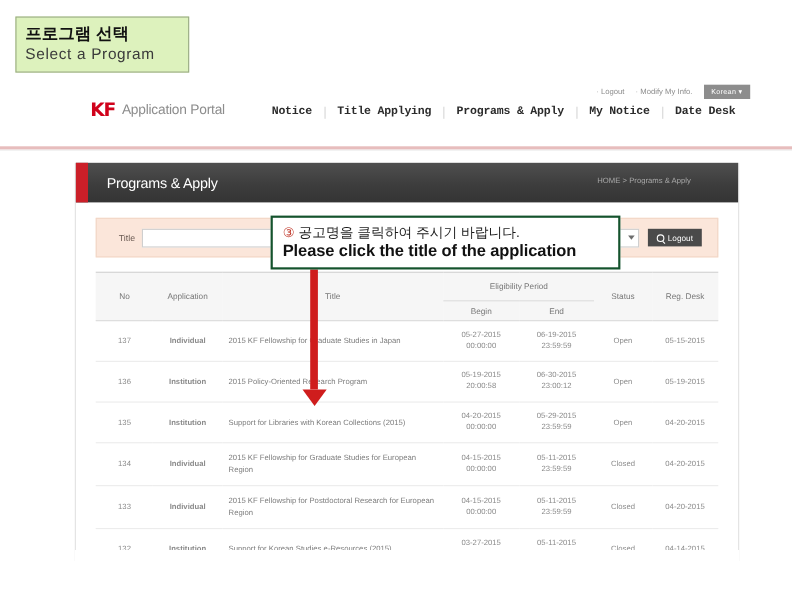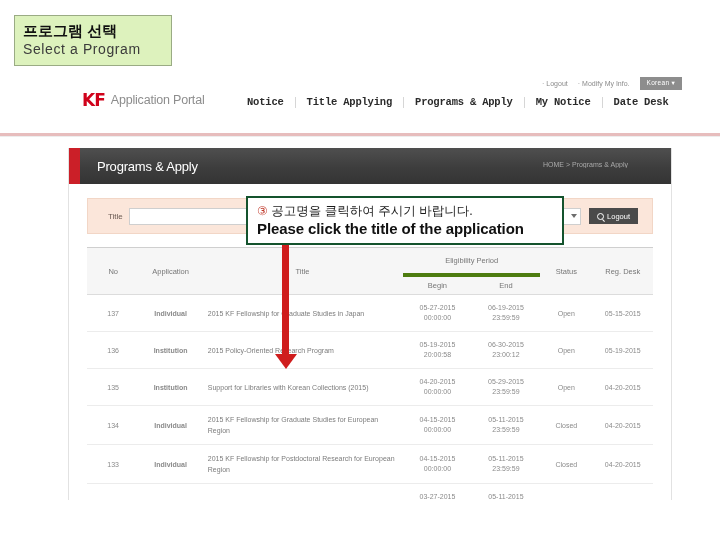--- a/index.html
+++ b/index.html
@@ -281,21 +281,21 @@
     border-top: 1px solid #cfcfcf;
     border-bottom: 1px solid #dcdcdc;
     color: #777777;
     font-weight: normal;
     font-size: 7.5px;
     padding: 6px 2px;
     text-align: center;
     vertical-align: middle;
   }
   .ptable thead th.sub {
-    border-top: 4px solid #4d7c0f;
+    border-top: 1px solid #4d7c0f;
     padding: 4px 2px;
     background: #f6f6f6;
   }
   .ptable thead tr.r1 th {
     height: 13px;
   }
   .ptable tbody td {
     border-bottom: 1px solid #ececec;
     padding: 8px 2px;
     text-align: center;

